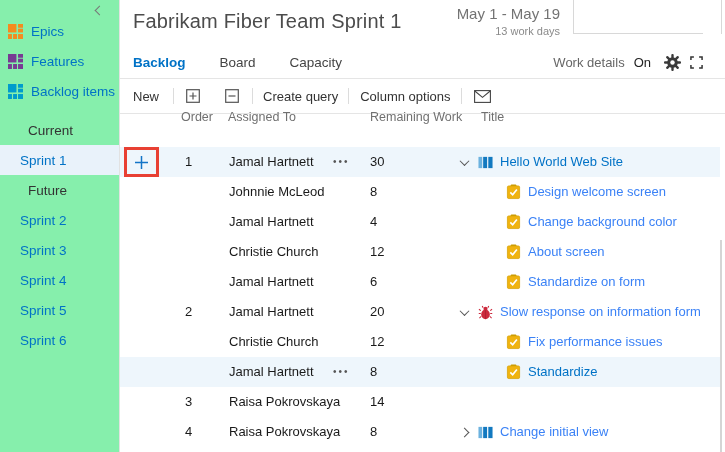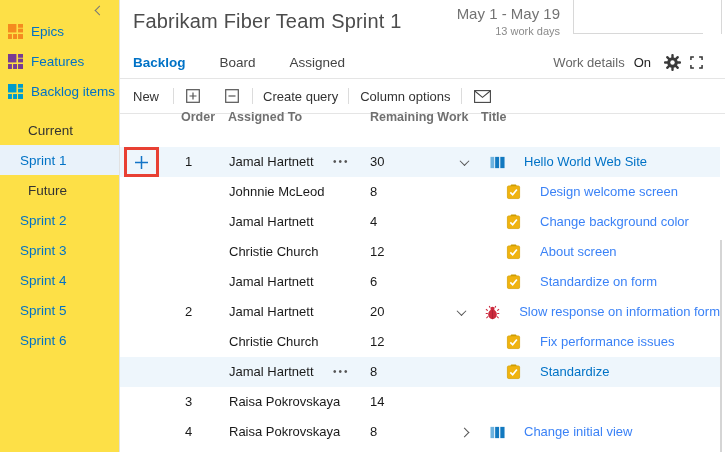--- a/index.html
+++ b/index.html
@@ -1,20 +1,20 @@
 <!DOCTYPE html>
 <html><head>
 <meta charset="utf-8">
 <style>
   * { margin:0; padding:0; box-sizing:border-box; }
   html,body { width:725px; height:452px; overflow:hidden; }
   body { font-family:"Liberation Sans","DejaVu Sans",sans-serif; font-size:13px; color:#1a1a1a; background:#fff; position:relative; }
 
   
-  .sidebar { position:absolute; left:0; top:0; width:120px; height:452px; background:#fde047; border-right:1px solid #e2e2e2; }
+  .sidebar { position:absolute; left:0; top:0; width:120px; height:452px; background:#86efac; border-right:1px solid #e2e2e2; }
   .collapse-btn { position:absolute; top:3px; right:13px; width:14px; height:14px; display:flex; align-items:center; justify-content:center; cursor:pointer; }
   .chev { display:inline-block; width:7px; height:7px; border-right:1.6px solid #555; border-bottom:1.6px solid #555; }
   .chev-left { transform:rotate(135deg); border-color:#777; }
   .chev-down { transform:rotate(45deg) translate(-1px,-1px); }
   .chev-right { transform:rotate(-45deg); }
   .levels { padding-top:16px; }
   .level-item { height:30px; display:flex; align-items:center; padding-left:8px; cursor:pointer; }
   .level-item svg { flex:0 0 auto; margin-right:8px; }
   .level-label { color:#0072c6; font-size:13.5px; }
   .group-label { height:30px; display:flex; align-items:center; padding-left:28px; color:#333; font-size:13.5px; }
@@ -38,33 +38,33 @@
   .wd-state { color:#222; font-size:13px; margin-right:4px; }
   .divider { position:absolute; left:0; right:0; height:0; border-top:1px solid #e5e5e5; }
   .div-tabs { top:78px; } .div-toolbar { top:113px; }
 
   .toolbar { position:absolute; top:79px; left:13px; height:34px; display:flex; align-items:center; color:#333; }
   .tb-label { font-size:13px; cursor:pointer; white-space:nowrap; }
   .tb-sep { width:1px; height:16px; background:#dcdcdc; }
   .tb-btn { display:flex; align-items:center; cursor:pointer; }
 
   
-  .gridhead { position:absolute; top:113px; left:0; right:0; height:18px;font-weight:bold; }
+  .gridhead { position:absolute; top:113px; left:0; right:0; height:18px; }
   .gridhead span { position:absolute; bottom:7px; color:#707070; font-size:12.5px; white-space:nowrap; }
   .col-order { left:61px; } .col-assigned { left:108px; } .col-remaining { left:250px; } .col-title { left:361px; }
 
   .rows { position:absolute; top:147px; left:0; right:5px; }
   .row { position:relative; height:30px; cursor:pointer; }
   .row.sel { background:#eef6fc; }
   .cell { position:absolute; top:0; height:30px; line-height:30px; white-space:nowrap; }
   .c-order { left:65px; width:40px; }
   .c-assigned { left:109px; width:118px; }
   .c-menu { left:213px; width:30px; color:#555; font-size:10px; letter-spacing:2px; cursor:pointer; }
   .c-remaining { left:250px; width:80px; }
-  .c-title { left:336px; right:0; display:flex; align-items:center;gap:12px; }
+  .c-title { left:336px; right:0; display:flex; align-items:center; }
   .lvl1 .c-title { padding-left:50px; }
   .chevbox { width:16px; display:flex; justify-content:center; align-items:center; margin-right:6px; cursor:pointer; }
   .icon-holder { display:flex; align-items:center; margin-right:7px; }
   .wi-title { font-size:13px; color:#3b82f6; }
   .wi-title.link { color:#0072c6; }
 
   .addbox { position:absolute; left:4px; top:0px; width:35px; height:30px; border:3px solid #e84033; display:flex; align-items:center; justify-content:center; }
   .addbox svg { cursor:pointer; }
 
   .edge-a { position:absolute; left:721px; top:0; width:1px; height:34px; background:#d8d8d8; }
@@ -131,21 +131,21 @@
 
   <div class="dates">
     <div class="date-range">May 1 - May 19</div>
     <div class="work-days">13 work days</div>
   </div>
   <div class="chartbox"></div>
 
   <div class="tabbar">
     <span class="tab active">Backlog</span>
     <span class="tab">Board</span>
-    <span class="tab">Assigned</span>
+    <span class="tab">Capacity</span>
     <span class="tab-right">
       <span class="wd-label">Work details</span>
       <span class="wd-state">On</span>
       <svg width="17" height="17" viewBox="0 0 20 20" style="cursor:pointer">
         <g fill="#3a3a3a">
           <rect x="8.6" y="0" width="2.8" height="20" rx="1.2"></rect>
           <rect x="8.6" y="0" width="2.8" height="20" rx="1.2" transform="rotate(45 10 10)"></rect>
           <rect x="8.6" y="0" width="2.8" height="20" rx="1.2" transform="rotate(90 10 10)"></rect>
           <rect x="8.6" y="0" width="2.8" height="20" rx="1.2" transform="rotate(135 10 10)"></rect>
           <circle cx="10" cy="10" r="6.2"></circle>

